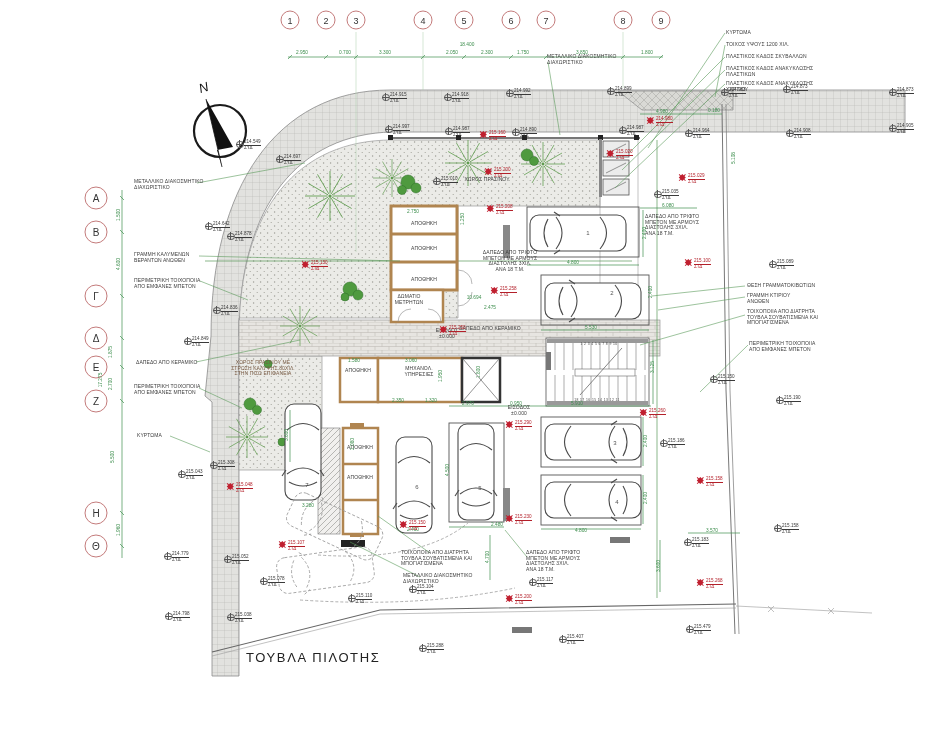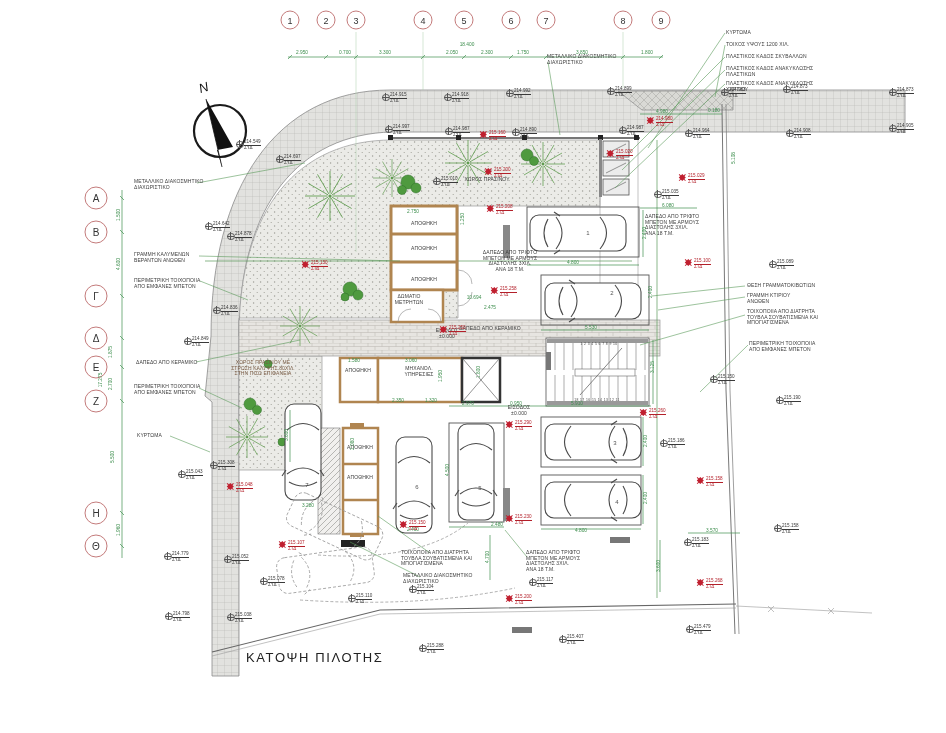--- a/index.html
+++ b/index.html
@@ -262,21 +262,21 @@
   </g>
 
   <g>
     <circle cx="220" cy="131" r="26" fill="none" stroke="#1a1a1a" stroke-width="2.2"></circle>
     <polygon points="206,99 233,147 217,150 222,167" fill="#111"></polygon>
     <line x1="206" y1="99" x2="222" y2="167" stroke="#111" stroke-width="0.8"></line>
   </g>
 </svg>
 
 <div id="overlay">
-  <div class="title">ΚΑΤΟΨΗ ΠΙΛΟΤΗΣ</div>
+  <div class="title">ΤΟΥΒΛΑ ΠΙΛΟΤΗΣ</div>
   <div class="north-n">N</div>
 <div class="bubble top" style="left: 290px; top: 20px;">1</div>
       <div class="bubble top" style="left: 326px; top: 20px;">2</div>
       <div class="bubble top" style="left: 356px; top: 20px;">3</div>
       <div class="bubble top" style="left: 423px; top: 20px;">4</div>
       <div class="bubble top" style="left: 464px; top: 20px;">5</div>
       <div class="bubble top" style="left: 511px; top: 20px;">6</div>
       <div class="bubble top" style="left: 546px; top: 20px;">7</div>
       <div class="bubble top" style="left: 623px; top: 20px;">8</div>
       <div class="bubble top" style="left: 661px; top: 20px;">9</div>

